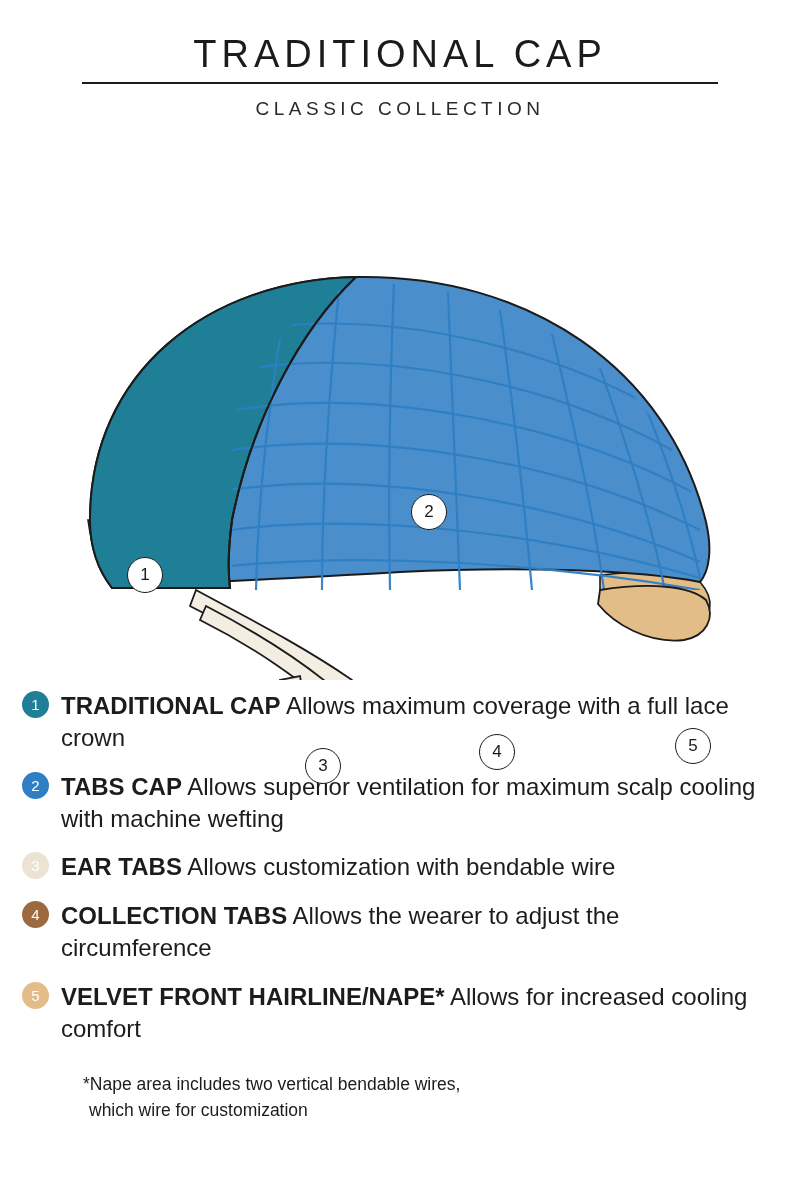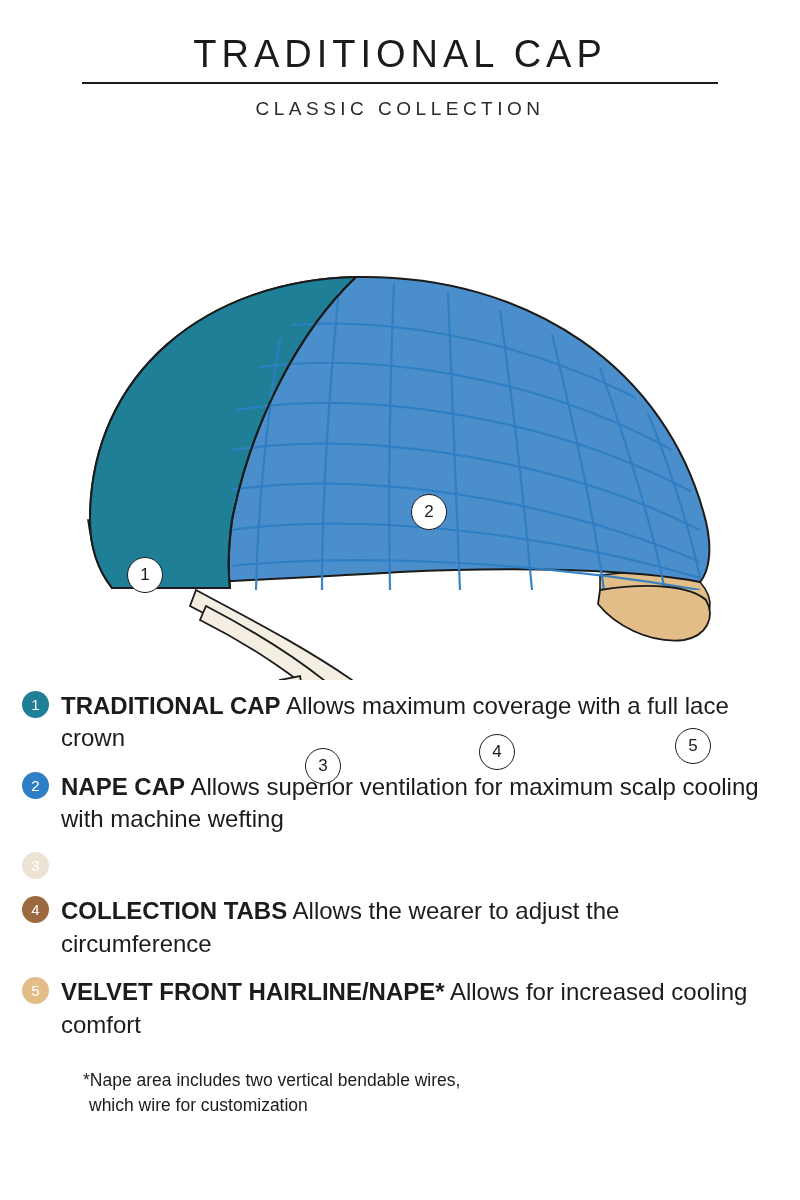--- a/index.html
+++ b/index.html
@@ -196,26 +196,29 @@
   <div class="legend-row">
     <div class="badge" style="background:#1f7f96;">1</div>
     <div class="legend-text">
       <span class="lead">TRADITIONAL CAP</span><span> Allows maximum coverage with a full lace crown</span>
     </div>
   </div>
 
   <div class="legend-row">
     <div class="badge" style="background:#2f7fc4;">2</div>
     <div class="legend-text">
-      <span class="lead">NAPE CAP</span><span> Allows superior ventilation for maximum scalp cooling with machine wefting</span>
+      <span class="lead">TABS CAP</span><span> Allows superior ventilation for maximum scalp cooling with machine wefting</span>
     </div>
   </div>
 
   <div class="legend-row">
     <div class="badge" style="background:#ece3d4;">3</div>
+    <div class="legend-text">
+      <span class="lead">EAR TABS</span><span> Allows customization with bendable wire</span>
+    </div>
   </div>
 
   <div class="legend-row">
     <div class="badge" style="background:#9c6a3f;">4</div>
     <div class="legend-text">
       <span class="lead">COLLECTION TABS</span><span> Allows the wearer to adjust the circumference</span>
     </div>
   </div>
 
   <div class="legend-row">

